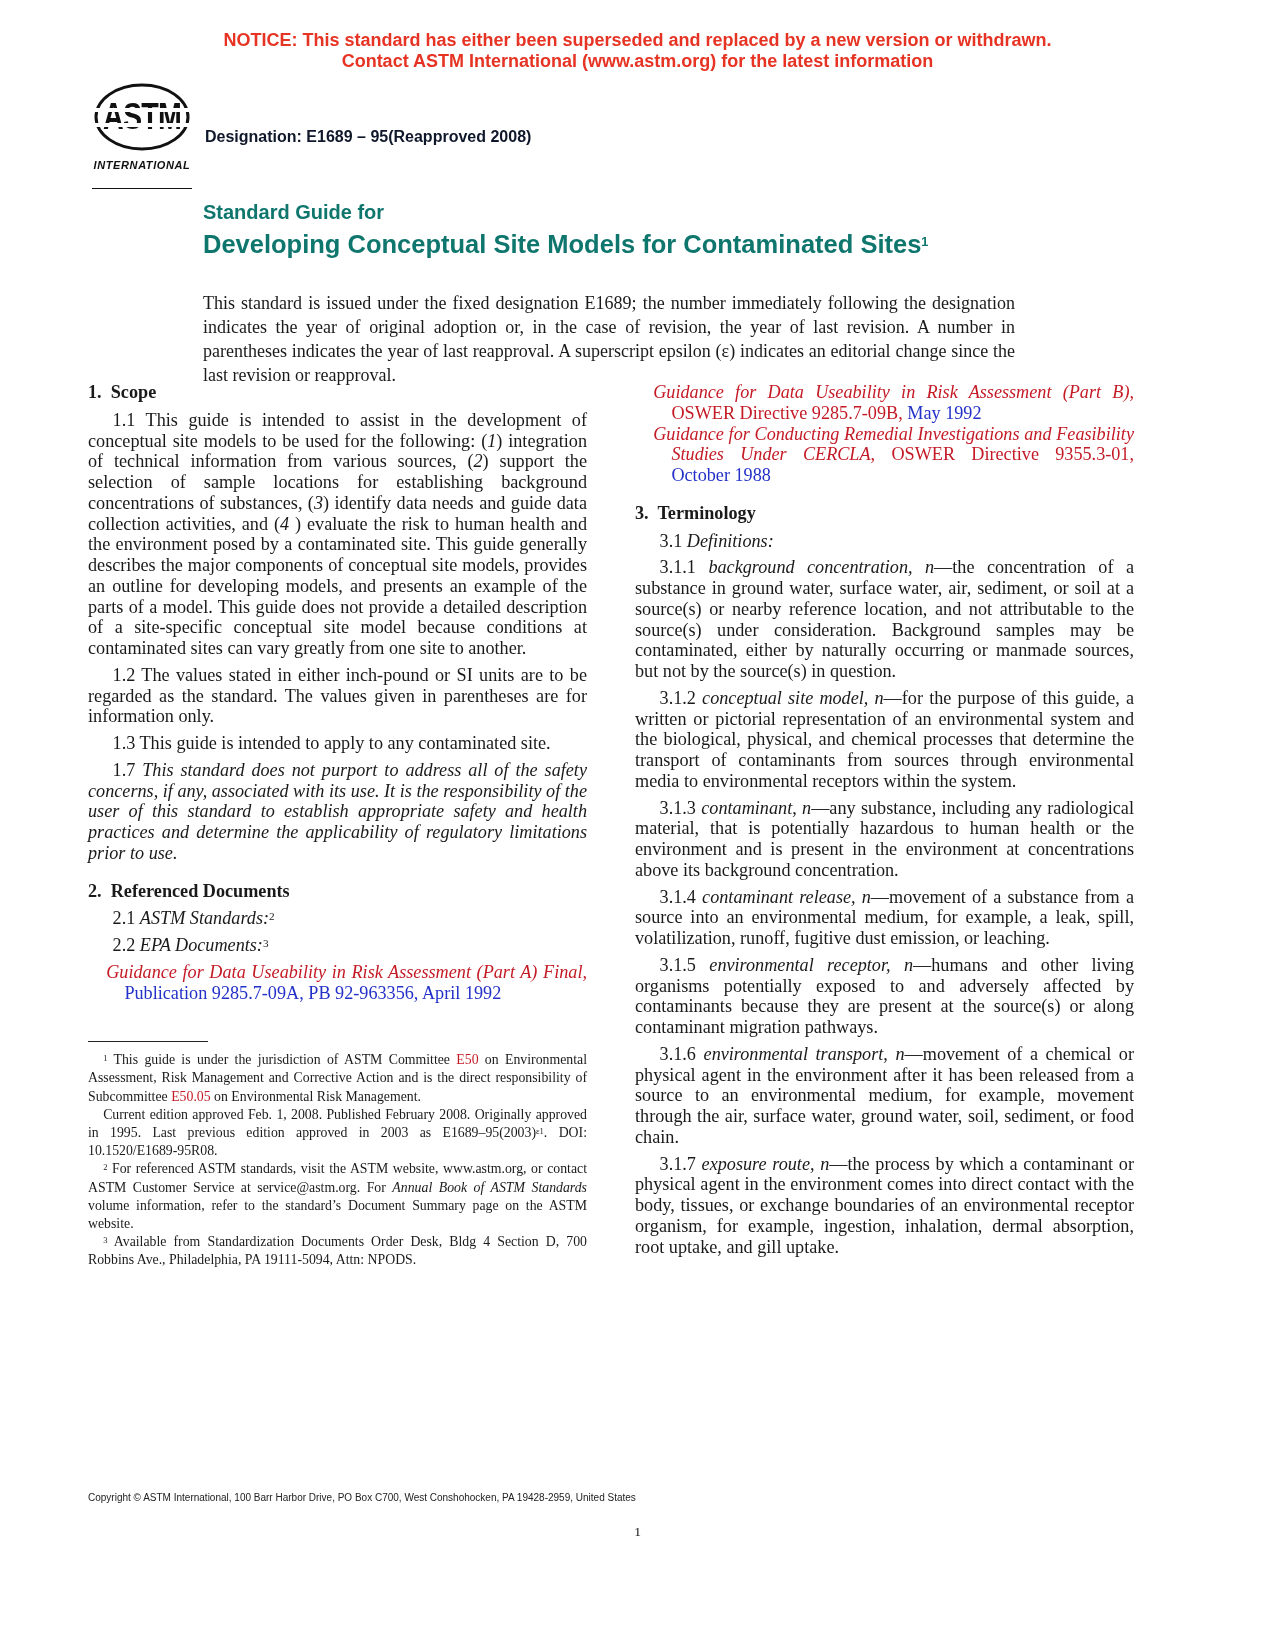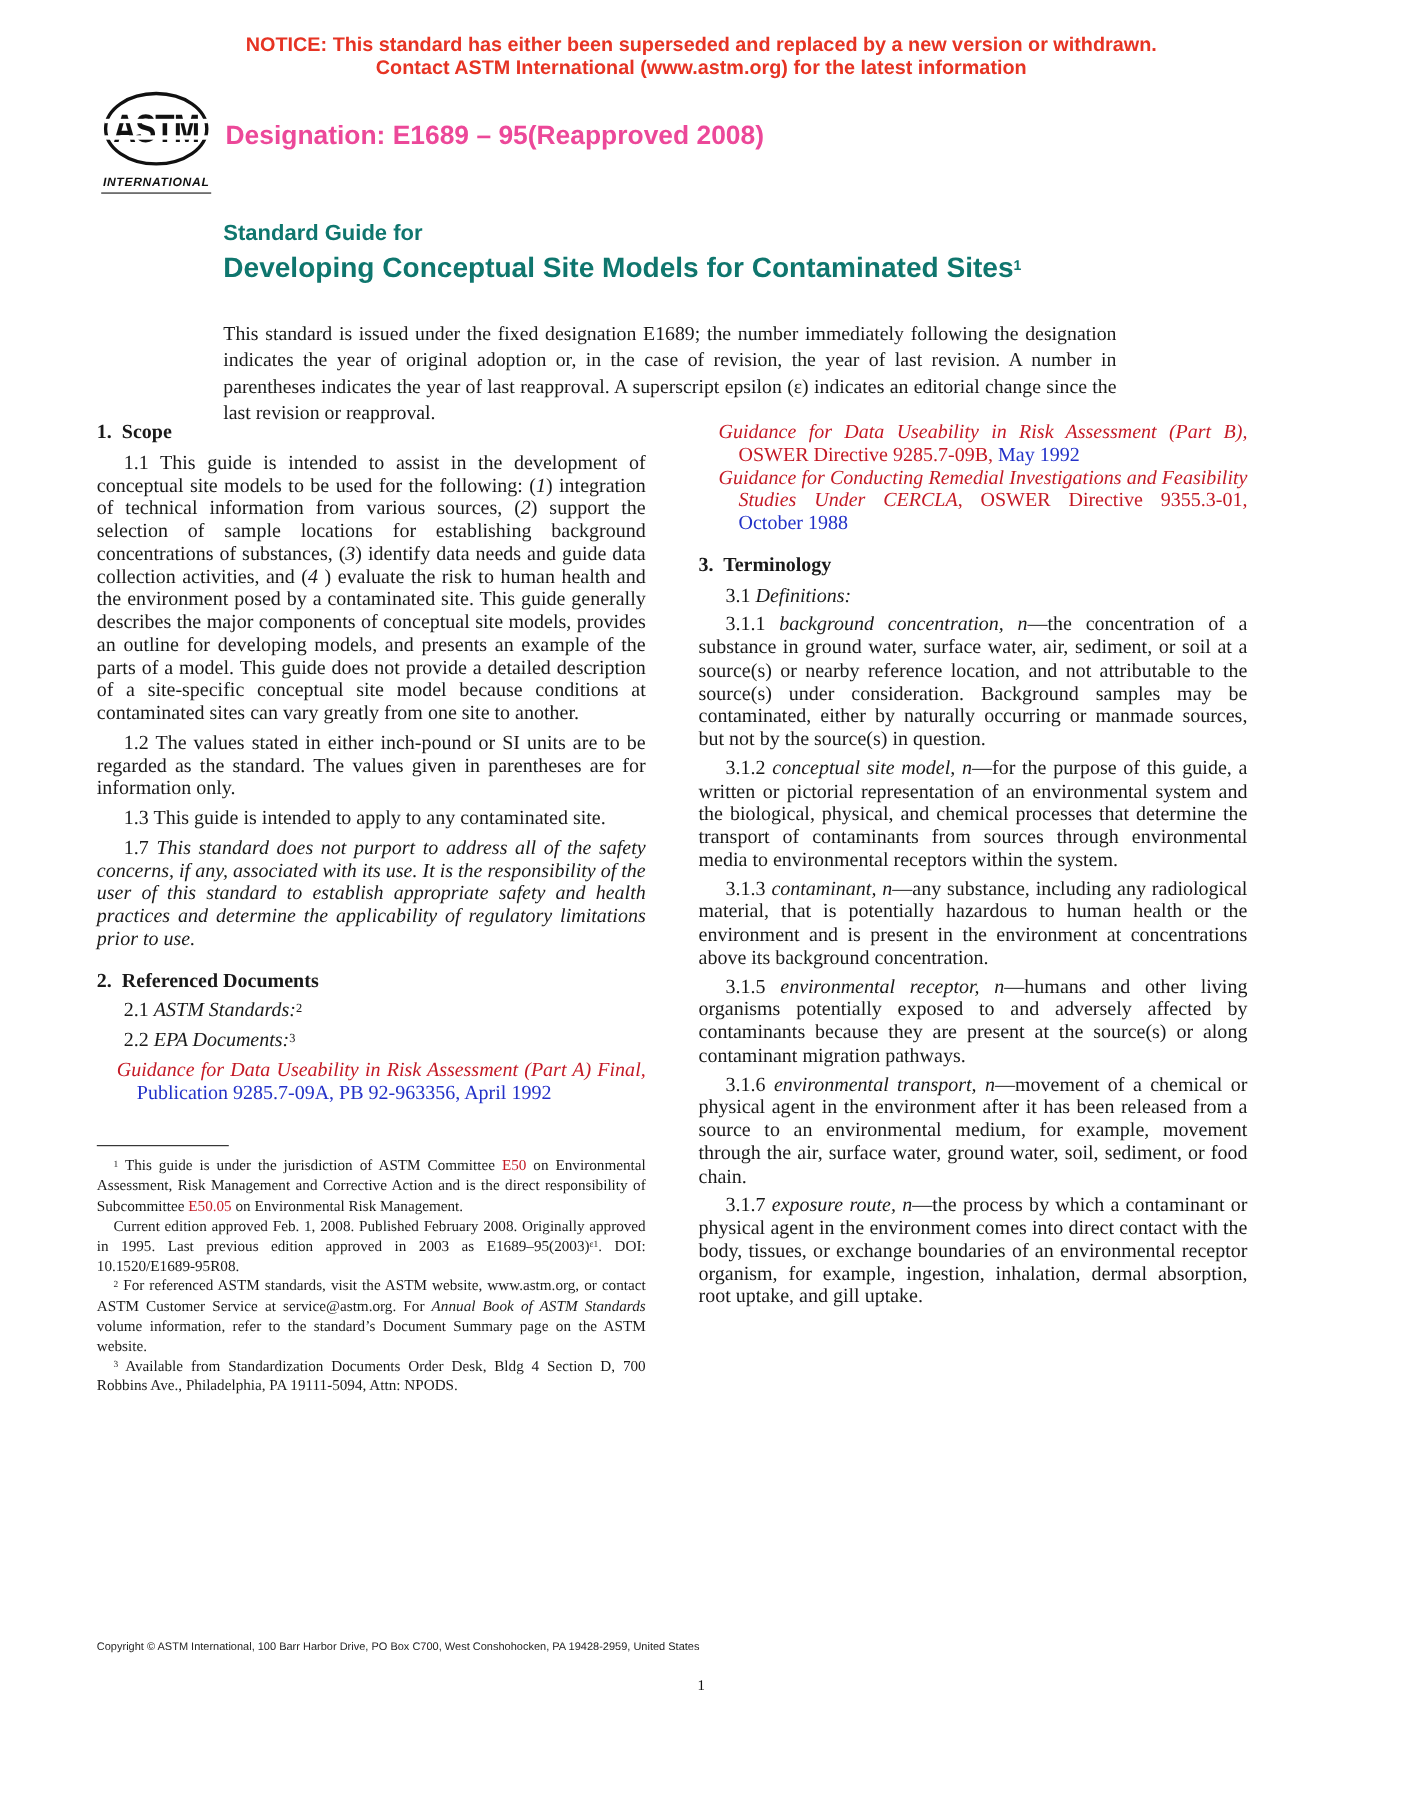--- a/index.html
+++ b/index.html
@@ -25,27 +25,27 @@
     text-align:center;
     font-family:"Liberation Sans", sans-serif;
     font-weight:bold;font-size:18px;line-height:1.18;
     color:var(--notice-red);
   }
   
   .logo{position:absolute;left:92px;top:80px;width:100px;text-align:center;}
   .logo-sub{
     font-family:"Liberation Sans", sans-serif;
     font-style:italic;font-weight:bold;font-size:11px;letter-spacing:.6px;
-    color:#111;border-bottom:1.5px solid #111;padding-bottom:3px;margin-top:1px;
+    color:#111;border-bottom:1.5px solid #111;padding-bottom:17px;margin-top:1px;
   }
   
   .designation{
-    position:absolute;left:205px;top:110px;
+    position:absolute;left:205px;top:128px;
     font-family:"Liberation Sans", sans-serif;
-    font-weight:bold;font-size:24px;color:#ec4899;
+    font-weight:bold;font-size:16px;color:#0f172a;
   }
   
   .title-block{position:absolute;left:203px;top:200px;font-family:"Liberation Sans", sans-serif;font-weight:bold;color:#0f766e;}
   .title-kicker{font-size:20px;line-height:1.2;}
   .title-main{font-size:25.5px;line-height:1.2;margin-top:5px;}
   .title-main sup{font-size:.5em;position:relative;top:-.55em;vertical-align:baseline;}
   
   .issuing{
     position:absolute;left:203px;top:291px;width:812px;
     font-size:18px;line-height:1.34;text-align:justify;
@@ -134,20 +134,21 @@
         </div>
     </div>
     <div class="col">
         <p class="ref"><span class="redit">Guidance for Data Useability in Risk Assessment (Part B),</span><span class="red"> OSWER Directive 9285.7-09B,</span><span class="blue"> May 1992</span></p>
         <p class="ref"><span class="redit">Guidance for Conducting Remedial Investigations and Feasibility Studies Under CERCLA</span><span class="red">, OSWER Directive 9355.3-01,</span><span class="blue"> October 1988</span></p>
         <h2 class="heading"><span>3.  Terminology</span></h2>
         <p class="para"><span>3.1 </span><span class="it">Definitions:</span></p>
         <p class="para"><span>3.1.1 </span><span class="it">background concentration, n</span><span>—the concentration of a substance in ground water, surface water, air, sediment, or soil at a source(s) or nearby reference location, and not attributable to the source(s) under consideration. Background samples may be contaminated, either by naturally occurring or manmade sources, but not by the source(s) in question.</span></p>
         <p class="para"><span>3.1.2 </span><span class="it">conceptual site model, n</span><span>—for the purpose of this guide, a written or pictorial representation of an environmental system and the biological, physical, and chemical processes that determine the transport of contaminants from sources through environmental media to environmental receptors within the system.</span></p>
         <p class="para"><span>3.1.3 </span><span class="it">contaminant, n</span><span>—any substance, including any radiological material, that is potentially hazardous to human health or the environment and is present in the environment at concentrations above its background concentration.</span></p>
+        <p class="para"><span>3.1.4 </span><span class="it">contaminant release, n</span><span>—movement of a substance from a source into an environmental medium, for example, a leak, spill, volatilization, runoff, fugitive dust emission, or leaching.</span></p>
         <p class="para"><span>3.1.5 </span><span class="it">environmental receptor, n</span><span>—humans and other living organisms potentially exposed to and adversely affected by contaminants because they are present at the source(s) or along contaminant migration pathways.</span></p>
         <p class="para"><span>3.1.6 </span><span class="it">environmental transport, n</span><span>—movement of a chemical or physical agent in the environment after it has been released from a source to an environmental medium, for example, movement through the air, surface water, ground water, soil, sediment, or food chain.</span></p>
         <p class="para"><span>3.1.7 </span><span class="it">exposure route, n</span><span>—the process by which a contaminant or physical agent in the environment comes into direct contact with the body, tissues, or exchange boundaries of an environmental receptor organism, for example, ingestion, inhalation, dermal absorption, root uptake, and gill uptake.</span></p>
       </div>
   </div>
 
   <div class="footer-copyright">Copyright © ASTM International, 100 Barr Harbor Drive, PO Box C700, West Conshohocken, PA 19428-2959, United States</div>
   <div class="page-number">1</div>
 
 </div>

